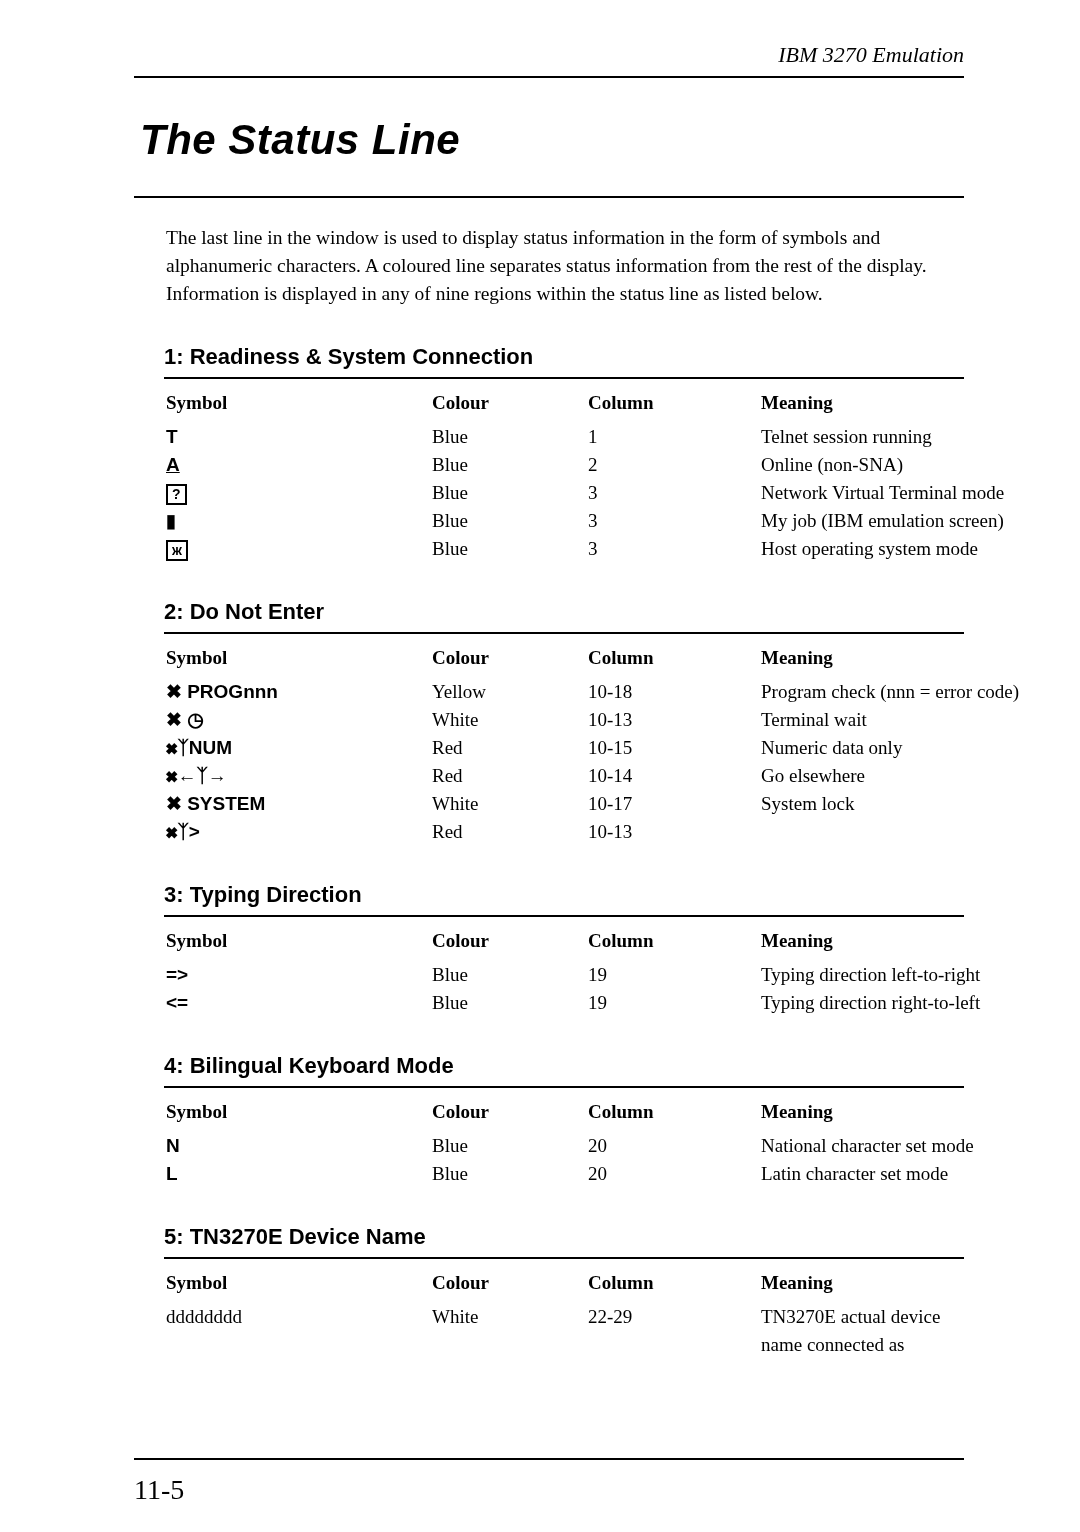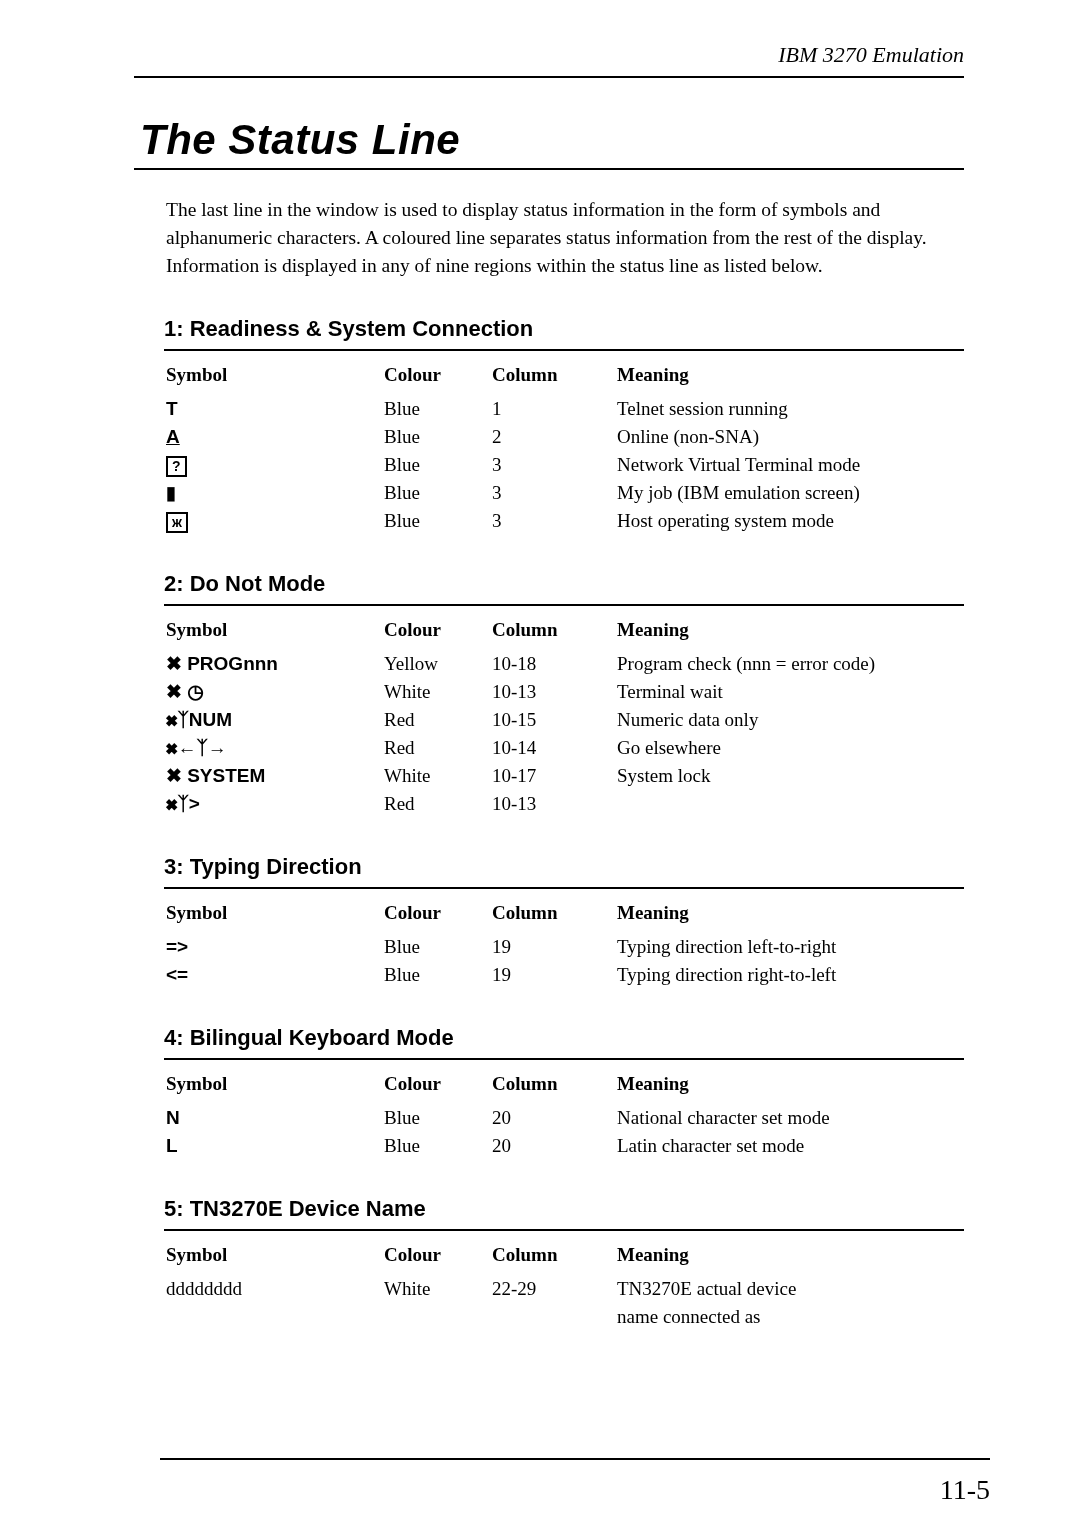--- a/index.html
+++ b/index.html
@@ -19,21 +19,21 @@
     padding-bottom: 8px;
     border-bottom: 2px solid #000;
     text-align: right;
     font-style: italic;
     font-size: 22px;
   }
 
   
   .title-block {
     margin-top: 38px;
-    padding-bottom: 4px;
+    padding-bottom: 32px;
     border-bottom: 2px solid #000;
   }
   .page-title {
     font-family: "Liberation Sans", sans-serif;
     font-weight: bold;
     font-style: italic;
     font-size: 42px;
     letter-spacing: 0.5px;
     margin-left: 6px;
   }
@@ -59,20 +59,21 @@
     font-size: 22px;
   }
 
   .table { margin-left: 32px; margin-top: 10px; }
   .trow {
     display: grid;
     grid-template-columns: 218px 108px 125px 347px;
     line-height: 28px;
     font-size: 19px;
     align-items: baseline;
+    gap: 48px;
   }
   .thead .cell { font-weight: bold; }
   .thead { margin-bottom: 6px; }
   .cell { display: block; }
   .cell-meaning { white-space: pre-line; }
 
   
   .sym-sans {
     font-family: "Liberation Sans", sans-serif;
     font-weight: bold;
@@ -91,25 +92,24 @@
   .sym-fill { font-size: 18px; }
   .sym-plain {
     font-family: "Liberation Serif", serif;
     font-weight: normal;
     font-size: 19px;
   }
 
   
   .footer {
     position: absolute;
-    left: 160px; top: 1458px;
+    left: 134px; top: 1458px;
     width: 830px;
     border-top: 2px solid #000;
     padding-top: 14px;
-    text-align: right;
     font-size: 28px;
   }
 </style>
 </head>
 <body>
 
 <div class="page">
   <div class="content">
 
     <div class="doc-header">
@@ -161,21 +161,21 @@
           <span class="cell sym-box-wrap"><span class="sym-box">ж</span></span>
           <span class="cell">Blue</span>
           <span class="cell">3</span>
           <span class="cell cell-meaning">Host operating system mode</span>
         </div>
       </div>
     </div>
 
     <div class="section">
       <div class="section-heading-wrap">
-        <span class="section-heading">2: Do Not Mode</span>
+        <span class="section-heading">2: Do Not Enter</span>
       </div>
       <div class="table">
         <div class="trow thead">
           <span class="cell">Symbol</span>
           <span class="cell">Colour</span>
           <span class="cell">Column</span>
           <span class="cell">Meaning</span>
         </div>
         <div class="trow">
           <span class="cell sym-sans">✖ PROGnnn</span>

